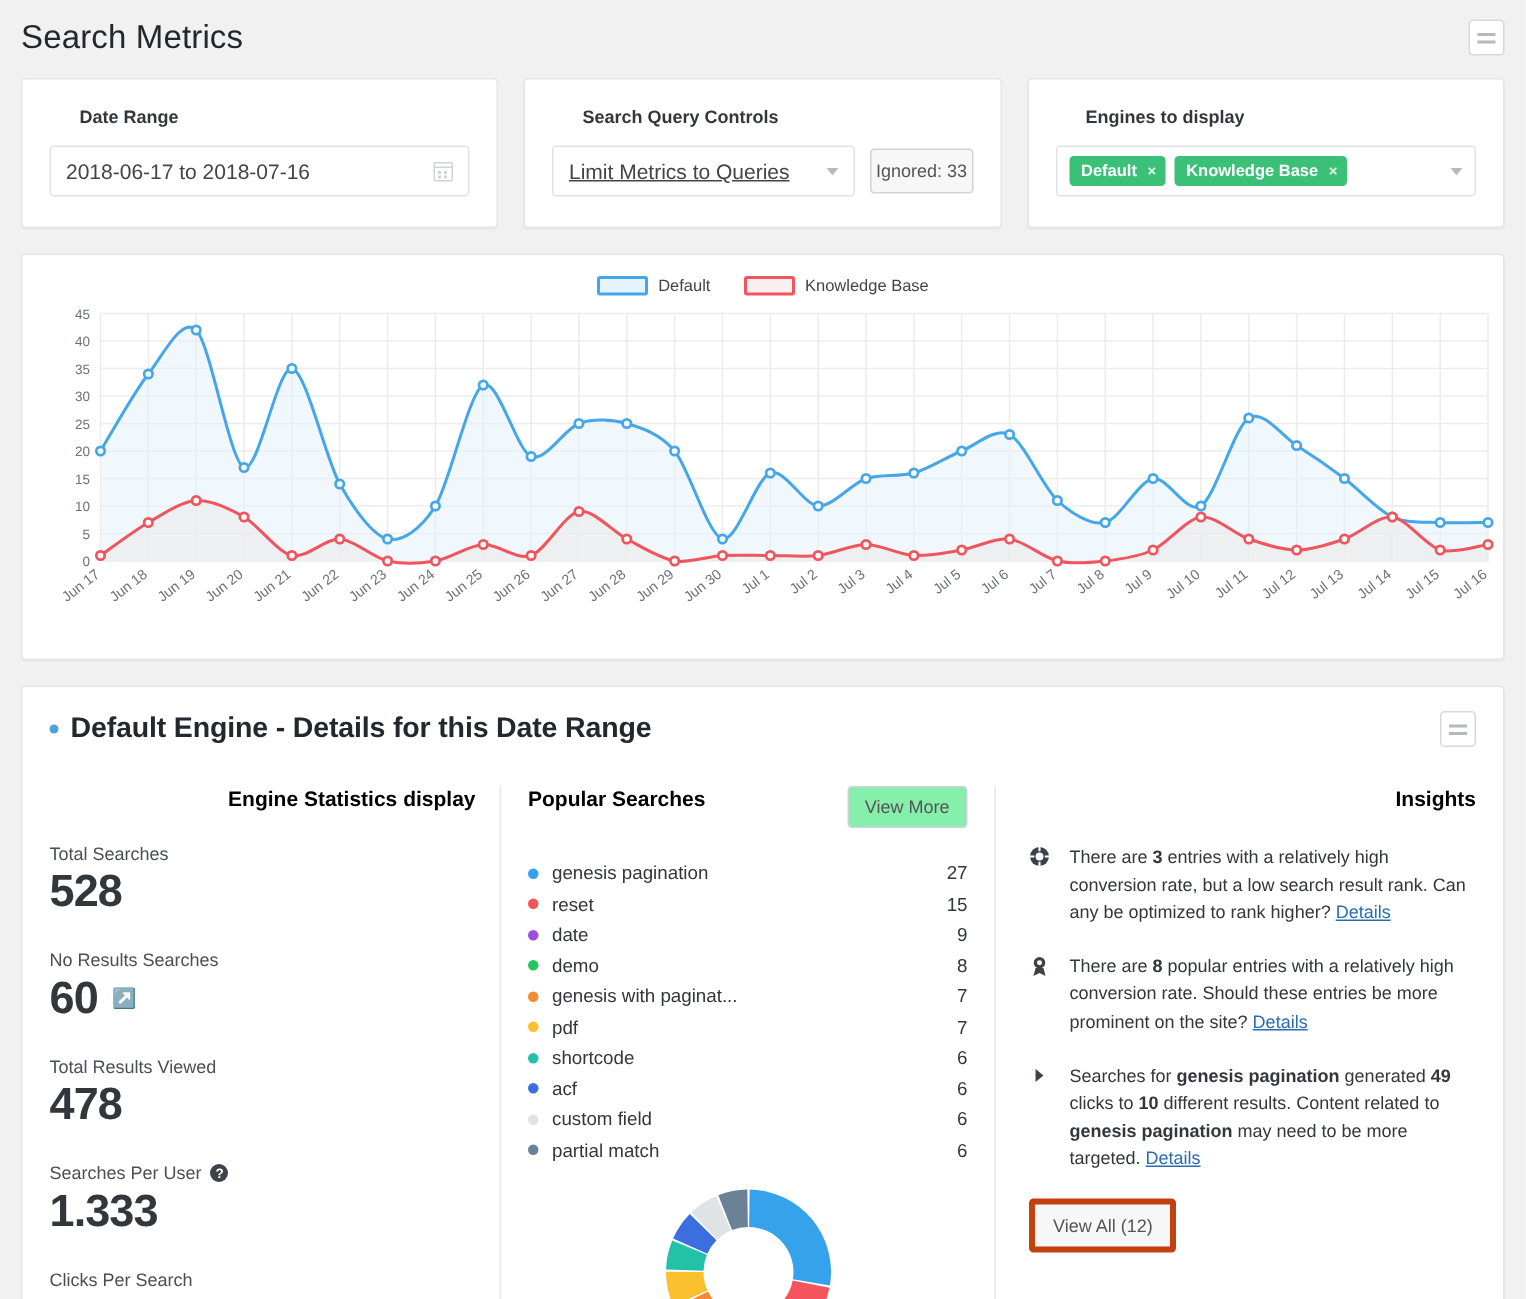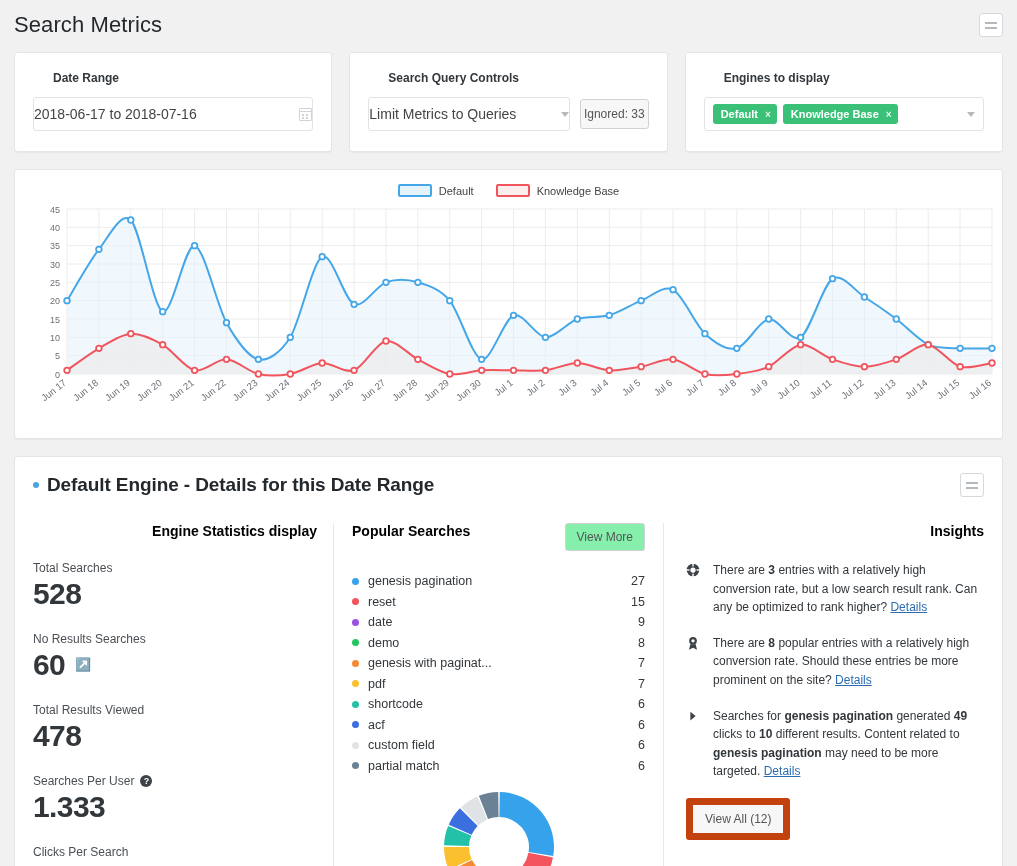--- a/index.html
+++ b/index.html
@@ -30,32 +30,32 @@
   .filters { display: flex; gap: 17px; }
   .card {
     background: #fff; border: 1px solid #e5e5e5; border-radius: 3px;
     box-shadow: 0 1px 1px rgba(0,0,0,.04);
   }
   .filter-card { flex: 1; padding: 18px 18px 20px 18px; }
   .filter-label { font-size: 12px; font-weight: bold; color: #32373c; margin-bottom: 12px; padding-left: 20px; }
 
   .input-box {
     border: 1px solid #e1e3e6; border-radius: 3px; background: #fff;
-    height: 34px; display: flex; align-items: center; padding: 0 0;
+    height: 34px; display: flex; align-items: center; padding: 0 10px;
     font-size: 14px; color: #444; justify-content: space-between;
   }
   .cal-icon { width: 13px; height: 13px; border: 1px solid #cfd3d7; border-radius: 1px;
     position: relative; }
   .cal-icon::before { content:""; position:absolute; left:0; right:0; top:2px;
     height:1px; background:#cfd3d7; }
   .cal-icon::after { content:""; position:absolute; left:2px; top:5px; width:2px; height:2px;
     background:#cfd3d7; box-shadow: 4px 0 0 #cfd3d7, 0 3px 0 #cfd3d7, 4px 3px 0 #cfd3d7; }
 
   .query-row { display: flex; align-items: center; gap: 10px; }
-  .select-box { flex: 1; }
+  .select-box { flex: 1; text-decoration: underline; }
   .caret { width: 0; height: 0; border-left: 4px solid transparent;
     border-right: 4px solid transparent; border-top: 5px solid #b6babd; }
   .ignored-btn {
     border: 1px solid #cfd3d6; background: #f7f7f7; border-radius: 3px;
     font-size: 12px; color: #555; padding: 7px 3px; cursor: pointer; white-space: nowrap;
   }
 
   .chips-box { min-height: 34px; padding: 5px 8px; }
   .chips { display: flex; align-items: center; gap: 6px; flex-wrap: wrap; }
   .chip {
@@ -113,21 +113,21 @@
   .pop-count { width: 26px; text-align: right; }
 
   .donut-wrap { display: flex; flex-direction: column; align-items: center; margin-top: 12px; }
 
   .insight { display: flex; gap: 11px; margin-bottom: 17px; }
   .insight-ico { width: 16px; flex: none; padding-top: 2px; color: #3c4247; }
   .insight-text { font-size: 12px; line-height: 1.55; color: #32373c; }
   .insight-text b { font-weight: bold; }
   .insight-text a { color: #2b6cb0; text-decoration: underline; cursor: pointer; }
   .view-all-btn {
-    border: 7px solid #c2410c; background: #f7f7f7; border-radius: 3px;
+    border: 4px solid #c2410c; background: #f7f7f7; border-radius: 3px;
     font-size: 12px; color: #555; padding: 7px 12px; cursor: pointer;
   }
 </style>
 </head>
 <body>
 
 <div class="page-head">
   <div class="page-title">Search Metrics</div>
   <div class="hamburger-btn">
     <i></i>

